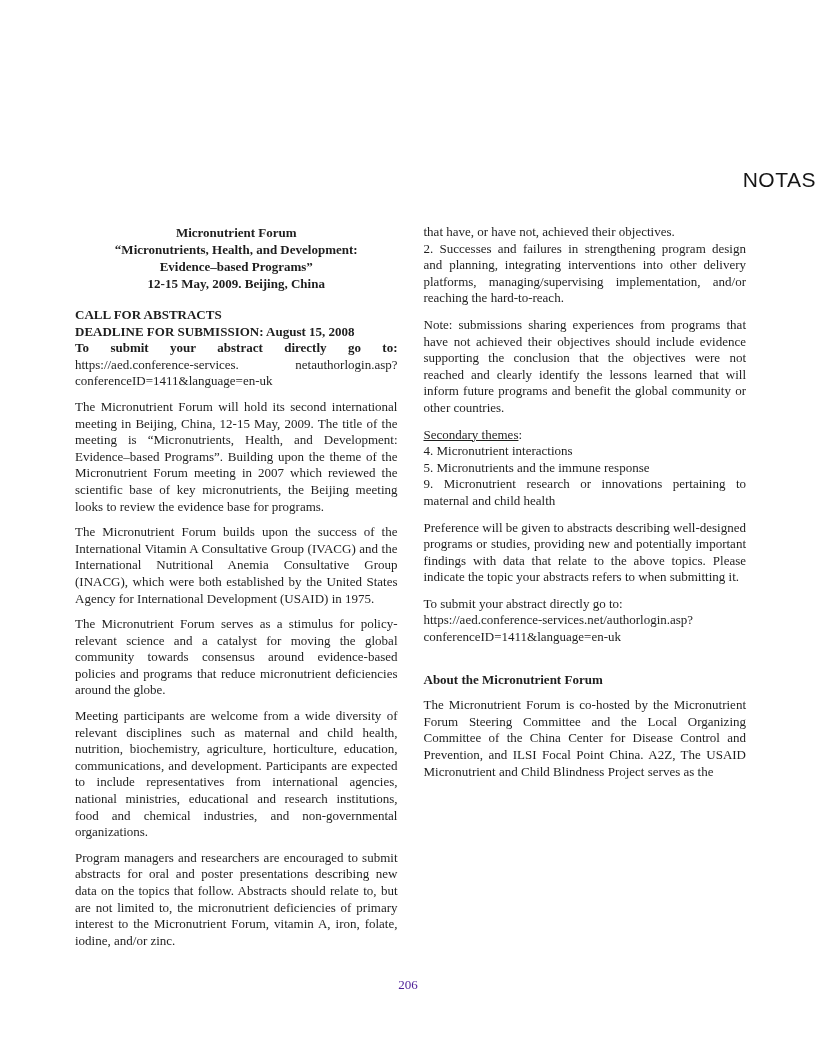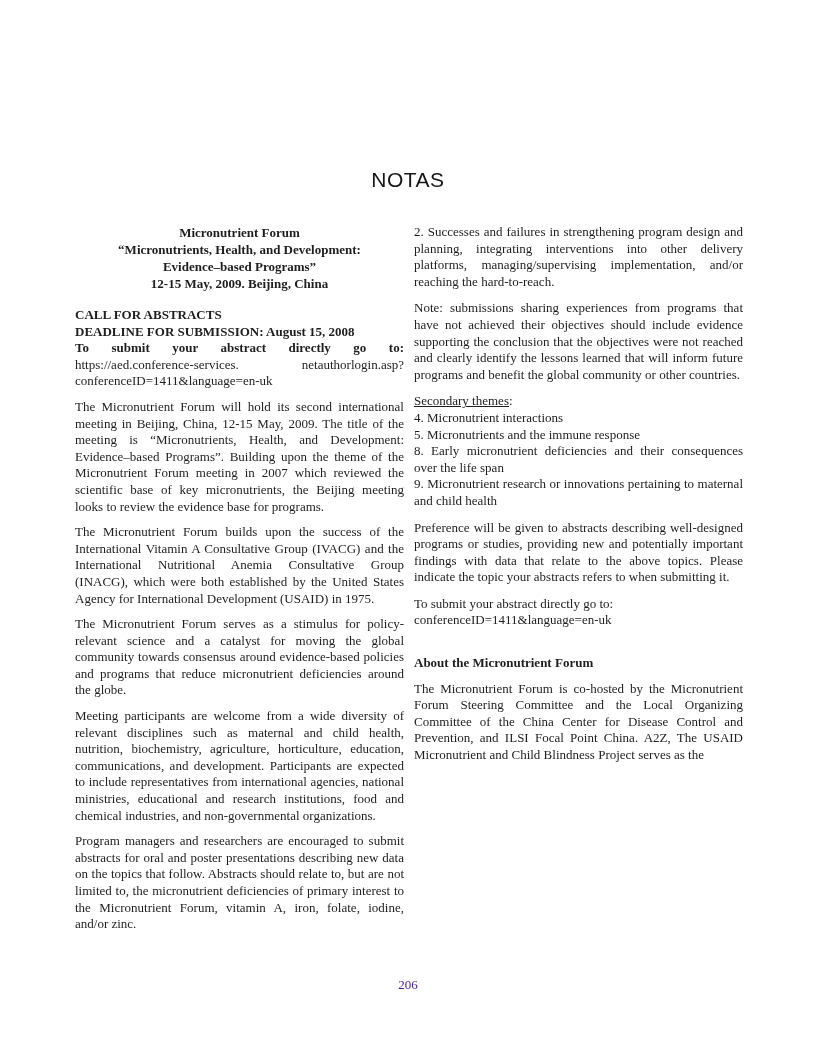--- a/index.html
+++ b/index.html
@@ -11,34 +11,35 @@
     font-family: "Liberation Serif", serif;
     color: #1e1e1e;
     overflow: hidden;
     margin: 0 auto;
   }
   .page-title {
     position: absolute;
     top: 168px;
     left: 0;
     width: 100%;
-    text-align: center;
+    text-align: right;
     font-family: "Liberation Sans", sans-serif;
     font-size: 21px;
     font-weight: 400;
     letter-spacing: 0.5px;
     color: #161616;
   }
   .columns {
     position: absolute;
     top: 224px;
     left: 75px;
     width: 671px;
     display: flex;
-    gap: 10px;
+    gap: 26px;
+    justify-content: flex-end;
   }
   .col {
     width: 329px;
     font-size: 13px;
     line-height: 16.6px;
     text-align: justify;
     overflow-wrap: anywhere;
   }
   .col p { margin: 0; }
   .heading-block {
@@ -89,33 +90,34 @@
 
       <p class="para">The Micronutrient Forum will hold its second international meeting in Beijing, China, 12-15 May, 2009. The title of the meeting is “Micronutrients, Health, and Development: Evidence–based Programs”. Building upon the theme of the Micronutrient Forum meeting in 2007 which reviewed the scientific base of key micronutrients, the Beijing meeting looks to review the evidence base for programs.</p>
       <p class="para">The Micronutrient Forum builds upon the success of the International Vitamin A Consultative Group (IVACG) and the International Nutritional Anemia Consultative Group (INACG), which were both established by the United States Agency for International Development (USAID) in 1975.</p>
       <p class="para">The Micronutrient Forum serves as a stimulus for policy-relevant science and a catalyst for moving the global community towards consensus around evidence-based policies and programs that reduce micronutrient deficiencies around the globe.</p>
       <p class="para">Meeting participants are welcome from a wide diversity of relevant disciplines such as maternal and child health, nutrition, biochemistry, agriculture, horticulture, education, communications, and development. Participants are expected to include representatives from international agencies, national ministries, educational and research institutions, food and chemical industries, and non-governmental organizations.</p>
       <p class="para">Program managers and researchers are encouraged to submit abstracts for oral and poster presentations describing new data on the topics that follow. Abstracts should relate to, but are not limited to, the micronutrient deficiencies of primary interest to the Micronutrient Forum, vitamin A, iron, folate, iodine, and/or zinc.</p>
 
     </div>
 
     <div class="col">
+      <p class="tight">that have, or have not, achieved their objectives.</p>
       <p class="tight">2. Successes and failures in strengthening program design and planning, integrating interventions into other delivery platforms, managing/supervising implementation, and/or reaching the hard-to-reach.</p>
 
       <p class="gap">Note: submissions sharing experiences from programs that have not achieved their objectives should include evidence supporting the conclusion that the objectives were not reached and clearly identify the lessons learned that will inform future programs and benefit the global community or other countries.</p>
 
       <p class="gap"><span class="underline">Secondary themes</span><span>:</span></p>
       <p class="tight">4. Micronutrient interactions</p>
       <p class="tight">5. Micronutrients and the immune response</p>
-      <p class="tight">8. Early micronutrient deficiencies and their consequences over the life span</p>
       <p class="tight">9. Micronutrient research or innovations pertaining to maternal and child health</p>
 
       <p class="gap">Preference will be given to abstracts describing well-designed programs or studies, providing new and potentially important findings with data that relate to the above topics. Please indicate the topic your abstracts refers to when submitting it.</p>
 
       <p class="gap">To submit your abstract directly go to:</p>
+      <p class="tight">https://aed.conference-services.net/authorlogin.asp?</p>
       <p class="tight">conferenceID=1411&amp;language=en-uk</p>
 
       <p class="about-heading">About the Micronutrient Forum</p>
 
       <p class="para">The Micronutrient Forum is co-hosted by the Micronutrient Forum Steering Committee and the Local Organizing Committee of the China Center for Disease Control and Prevention, and ILSI Focal Point China. A2Z, The USAID Micronutrient and Child Blindness Project serves as the</p>
     </div>
 
   </div>
 
   <div class="page-number">206</div>

